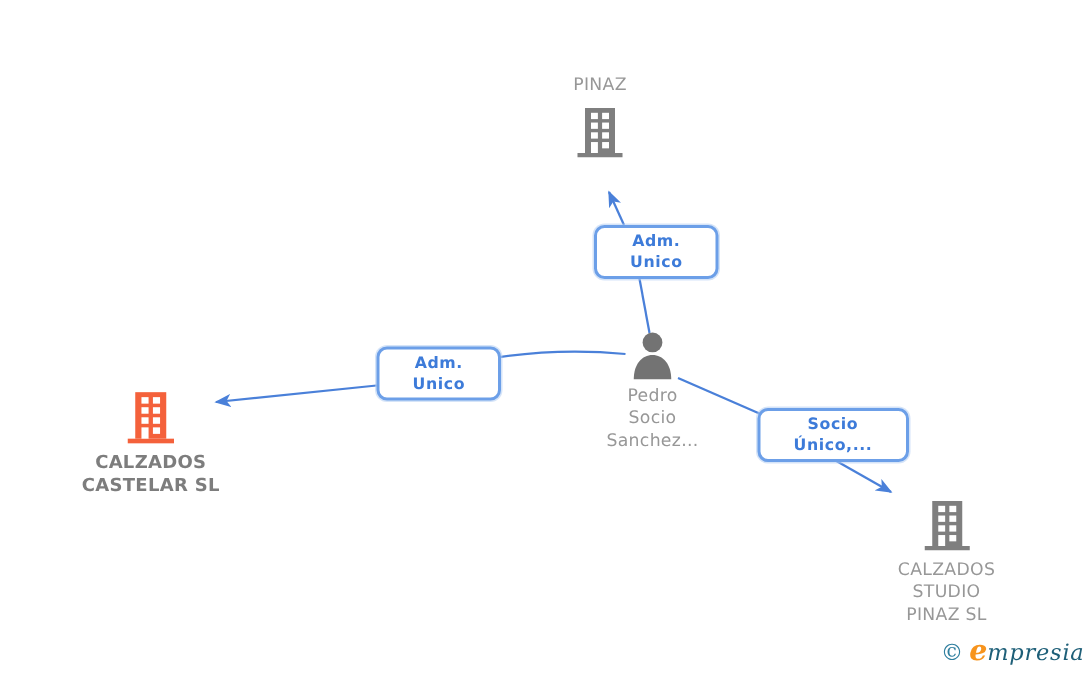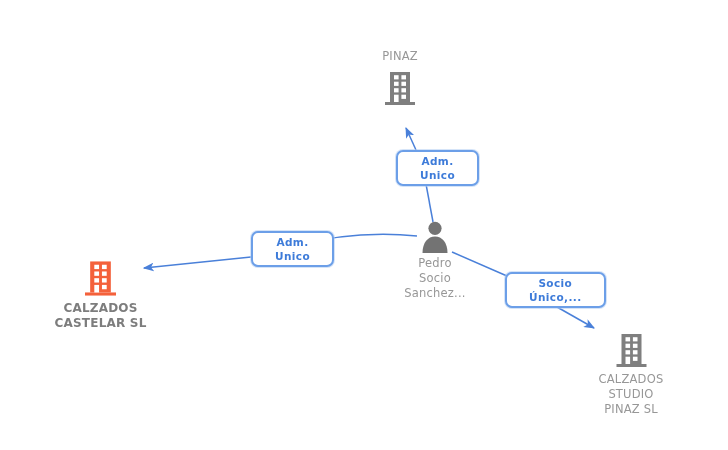--- a/index.html
+++ b/index.html
@@ -130,14 +130,17 @@
           <rect x="16.4" y="22.7" width="4.6" height="4.2"></rect>
       </g>
     </svg>
     <div style="margin-top:5px;">
       <span class="nm">CALZADOS</span>
       <span class="nm">STUDIO</span>
       <span class="nm">PINAZ SL</span>
     </div>
   </div>
 
+  <div id="watermark">
+    <span class="cp">©</span><span class="be">e</span><span class="br">mpresia</span>
+  </div>
 
 </div>
 
 </body></html>

